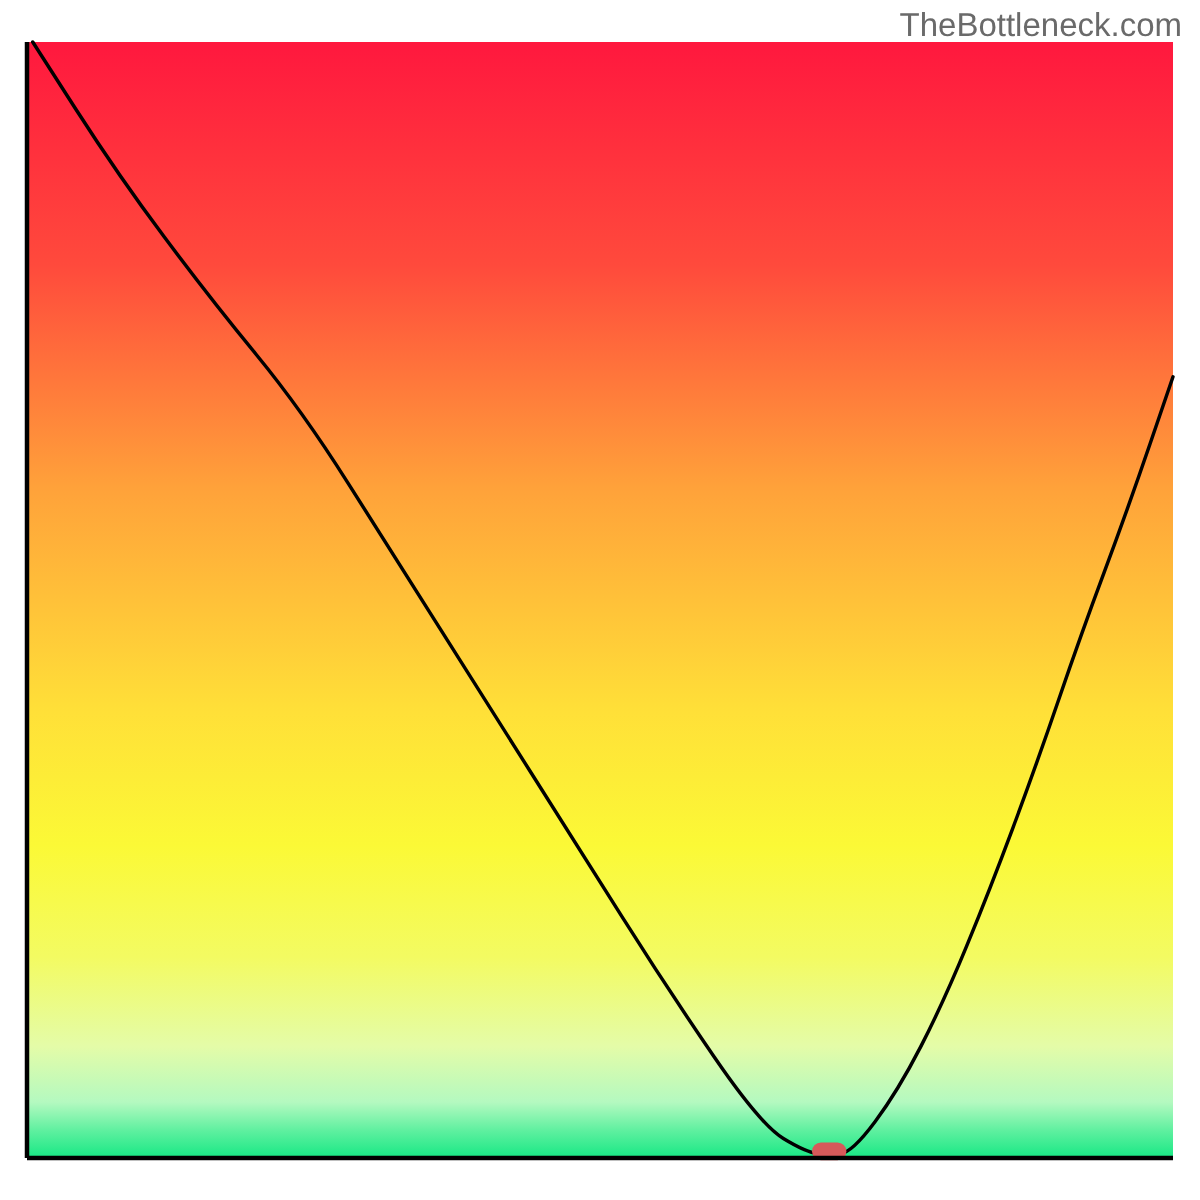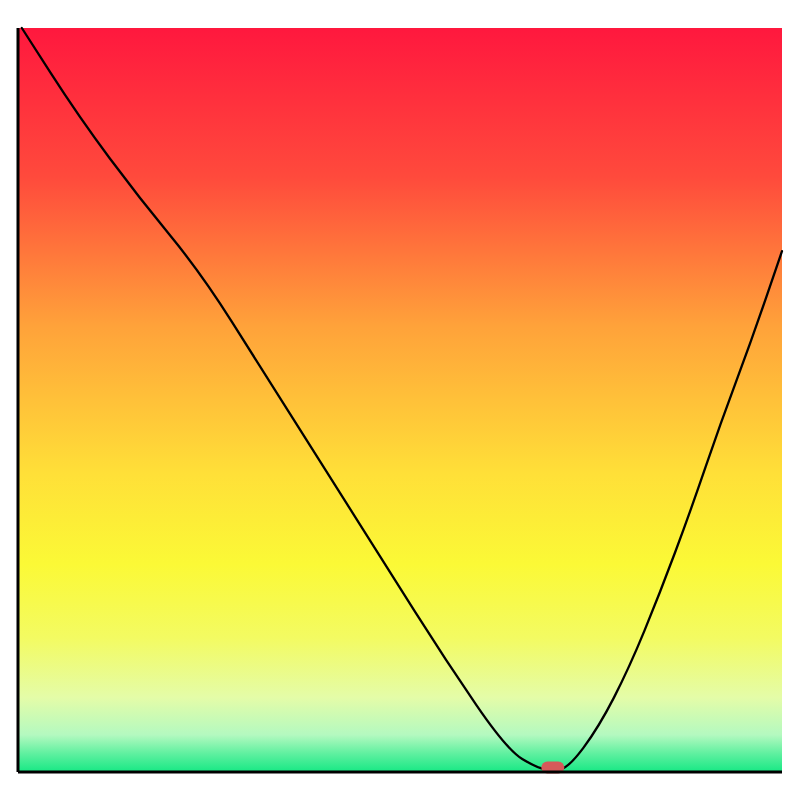--- a/index.html
+++ b/index.html
@@ -26,20 +26,21 @@
   }
   svg {
     position: absolute;
     top: 0;
     left: 0;
   }
 </style>
 </head>
 <body>
 <div class="container">
+  <div class="watermark">TheBottleneck.com</div>
   <svg id="chart-svg" width="800" height="800" viewBox="0 0 800 800">
       <defs>
         <linearGradient id="bg-grad" x1="0" y1="0" x2="0" y2="1">
           <stop offset="0%" stop-color="#ff183e"></stop>
           <stop offset="20%" stop-color="#ff4a3c"></stop>
           <stop offset="40%" stop-color="#ffa23a"></stop>
           <stop offset="60%" stop-color="#ffe038"></stop>
           <stop offset="72%" stop-color="#fbf936"></stop>
           <stop offset="82%" stop-color="#f3fb62"></stop>
           <stop offset="90%" stop-color="#e4fca8"></stop>

